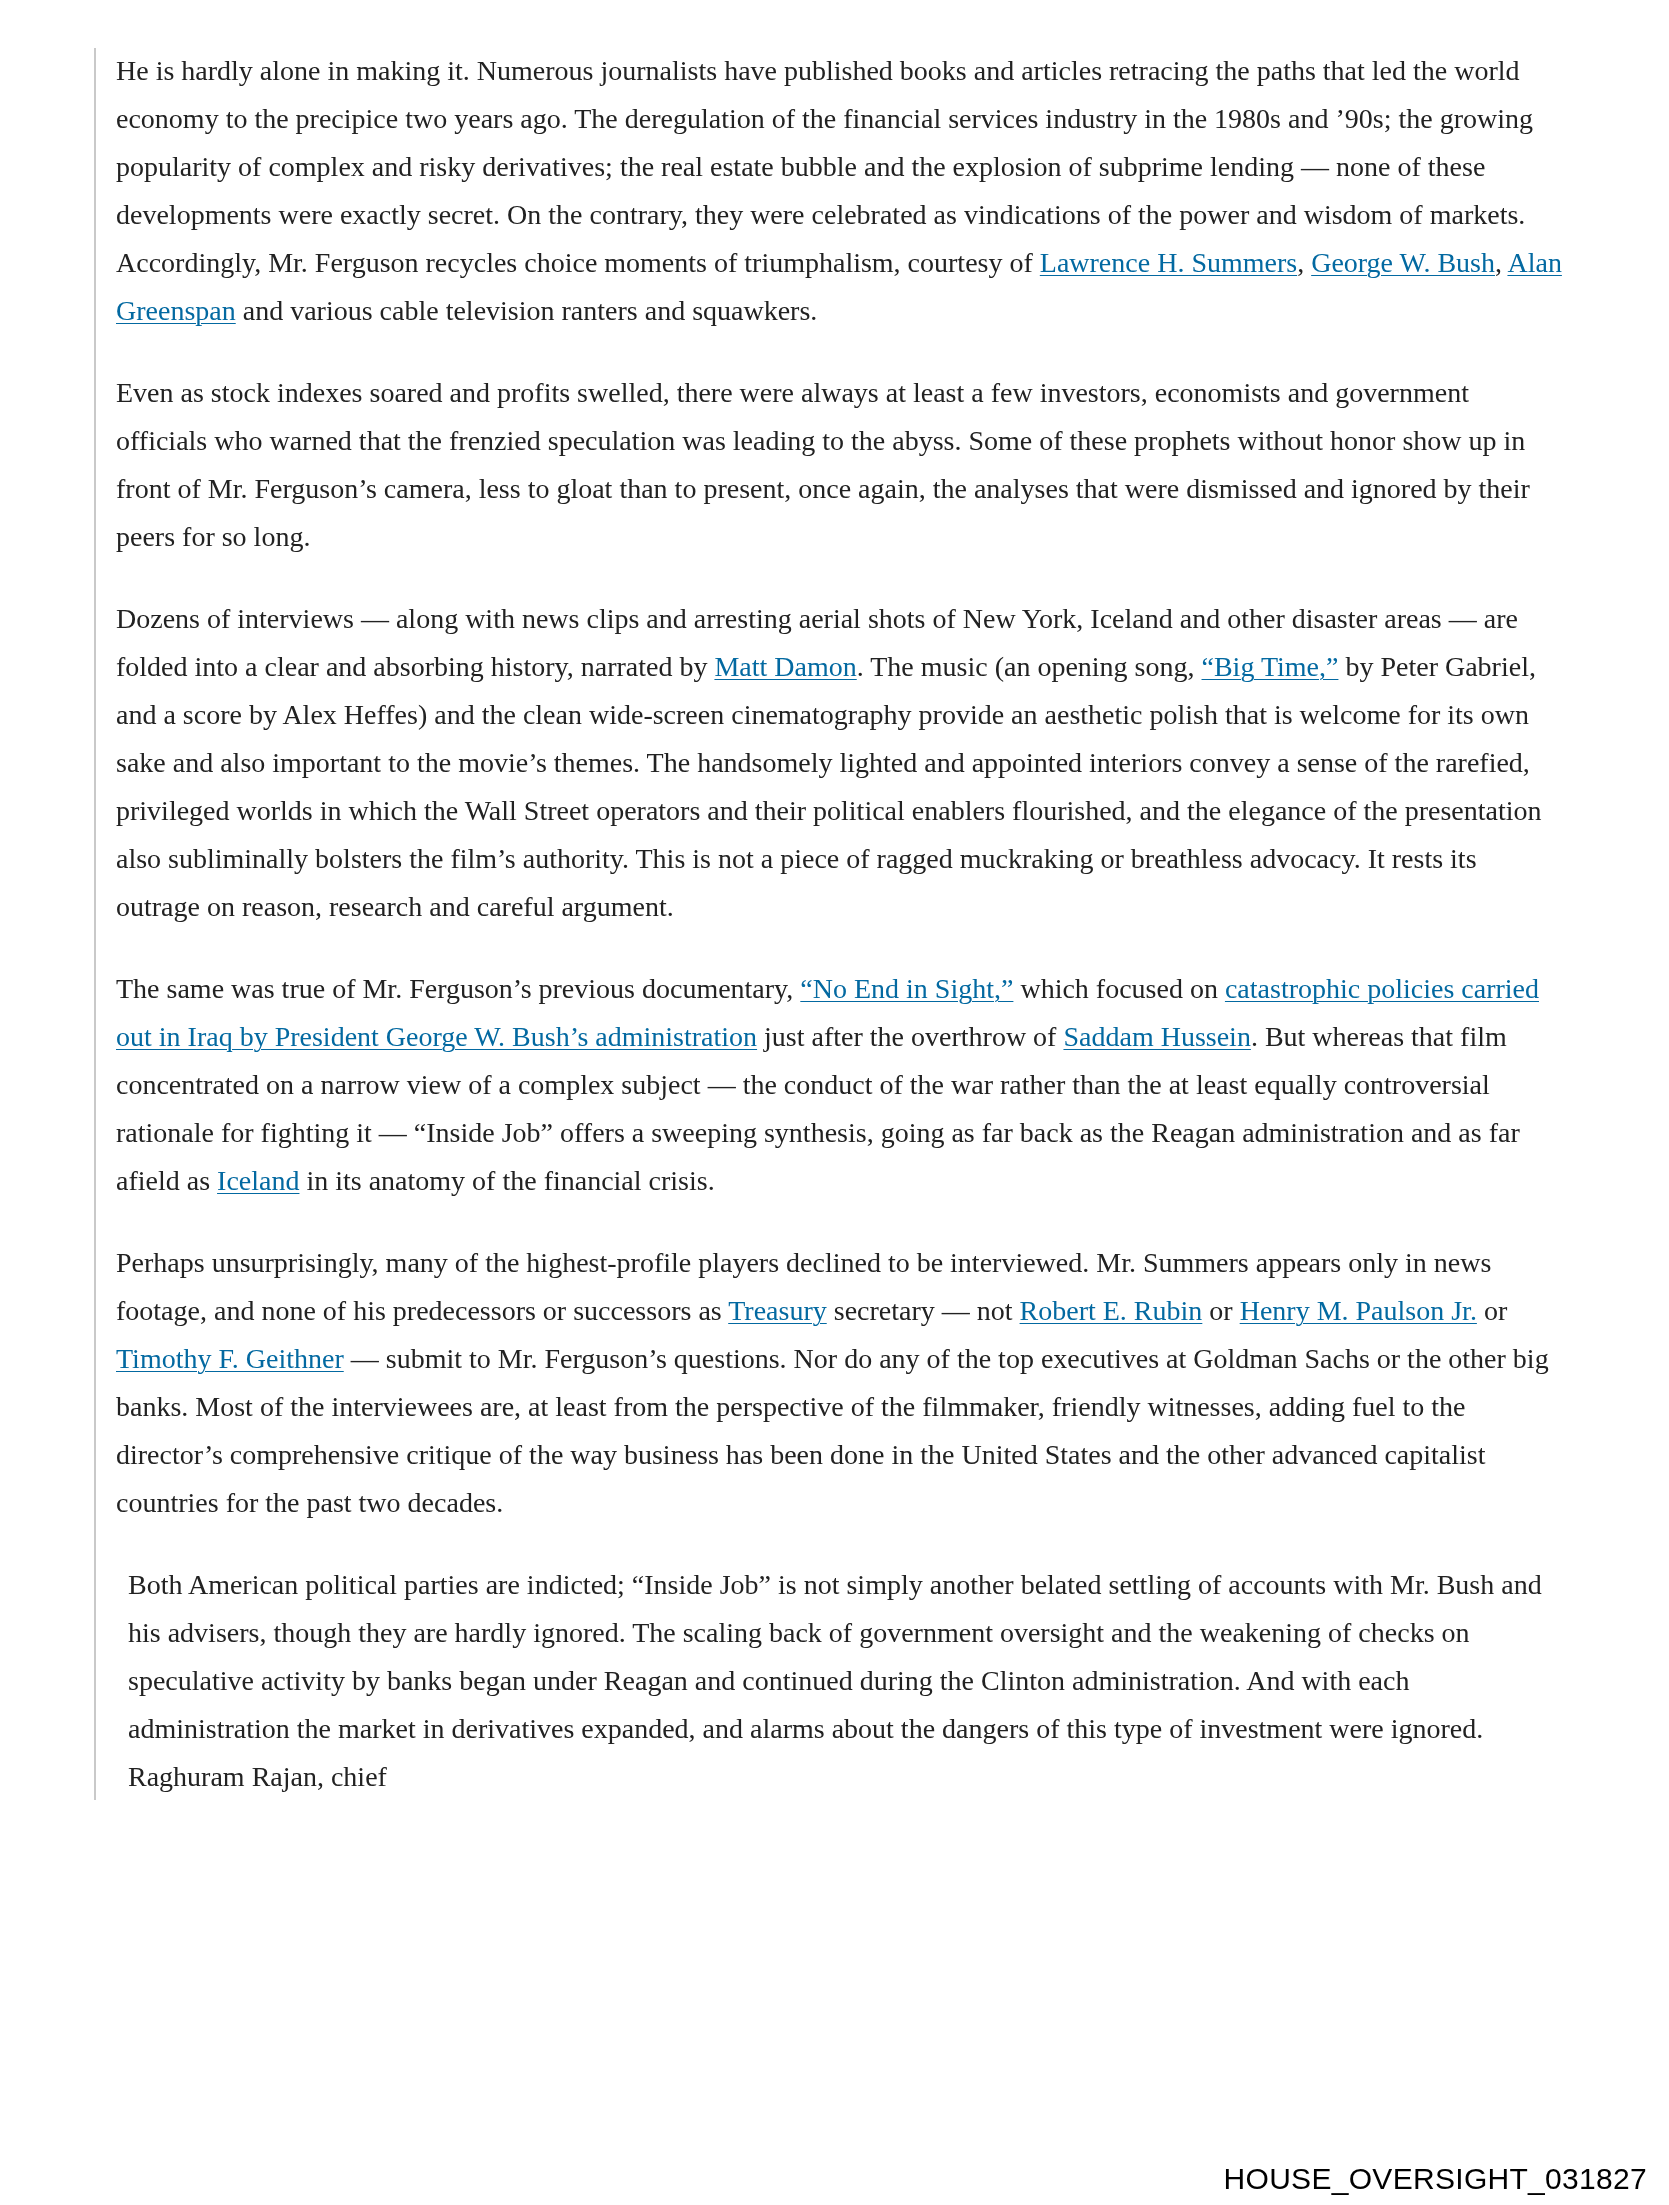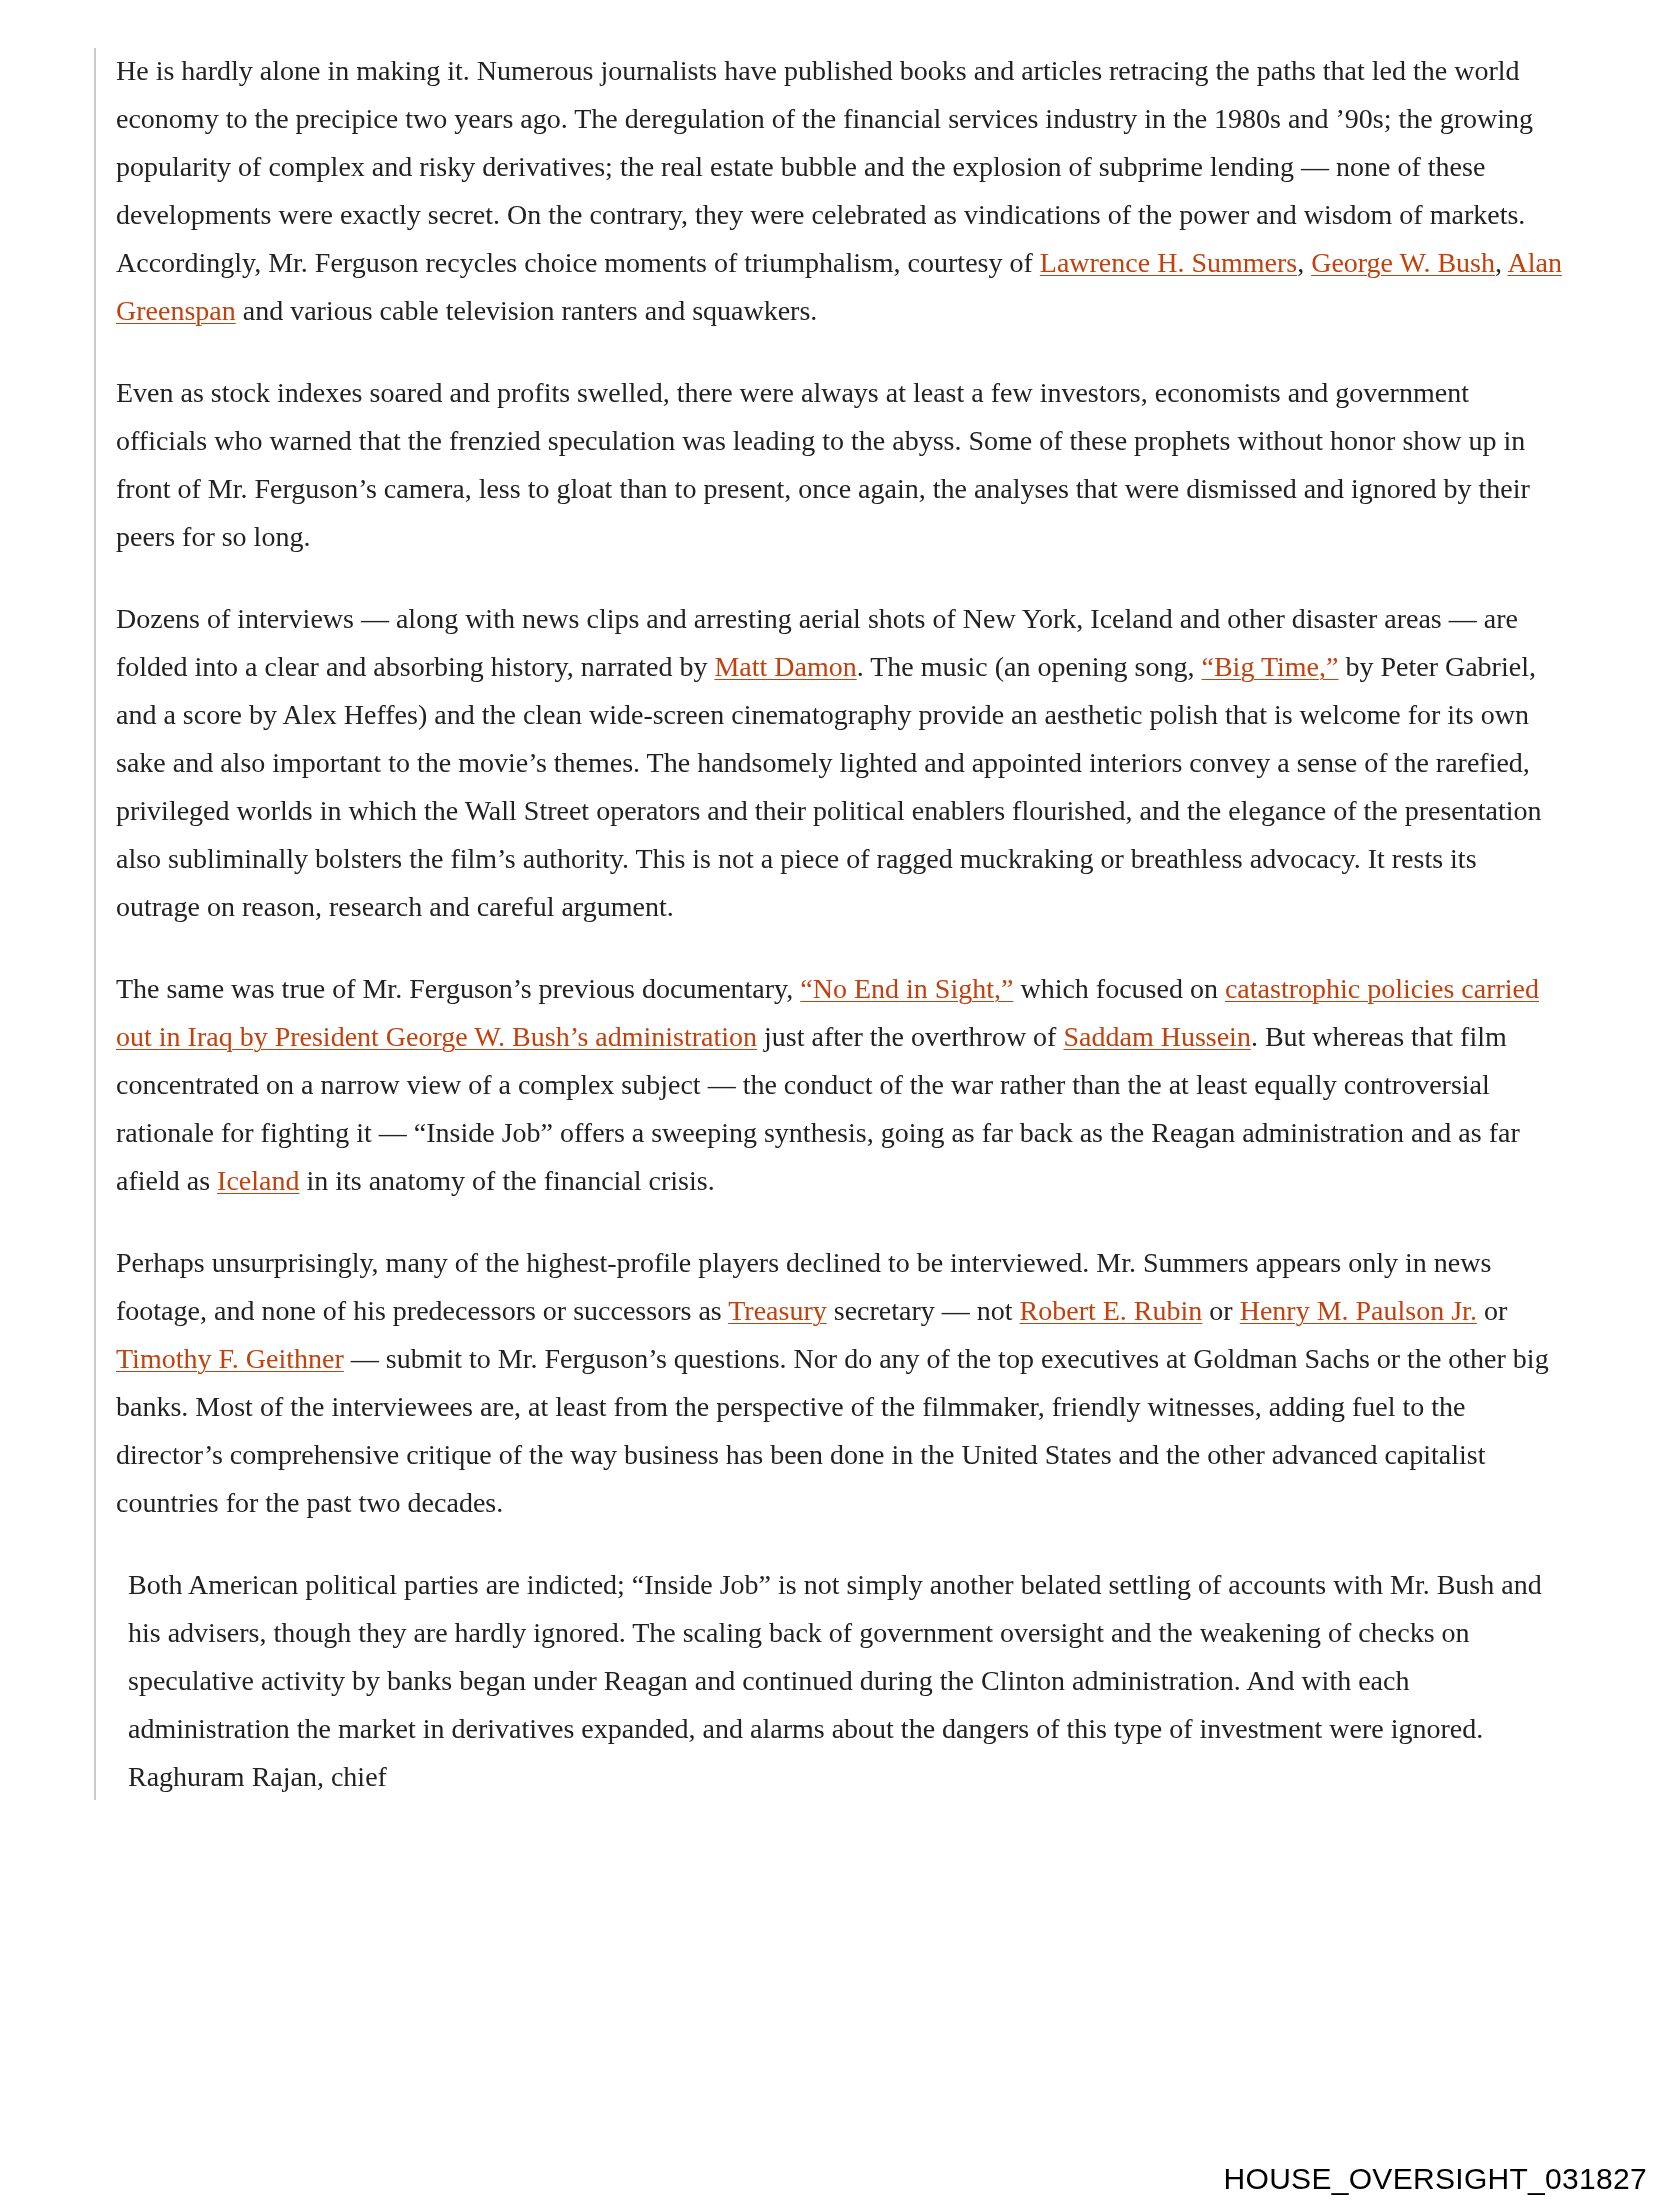--- a/index.html
+++ b/index.html
@@ -34,21 +34,21 @@
     margin: 0 0 34px 0;
     font-size: 28px;
     line-height: 48px;
     text-align: left;
   }
   p.para:last-child {
     margin-bottom: 0;
     margin-left: 12px;
   }
   a.inline-link {
-    color: #c2410c;
+    color: #0369a1;
     text-decoration: underline;
     text-decoration-thickness: 1.3px;
     text-underline-offset: 3.3px;
     cursor: pointer;
   }
   .footer-label {
     position: absolute;
     right: 22px;
     bottom: 9.2px;
     font-family: "Liberation Sans", "DejaVu Sans", sans-serif;

